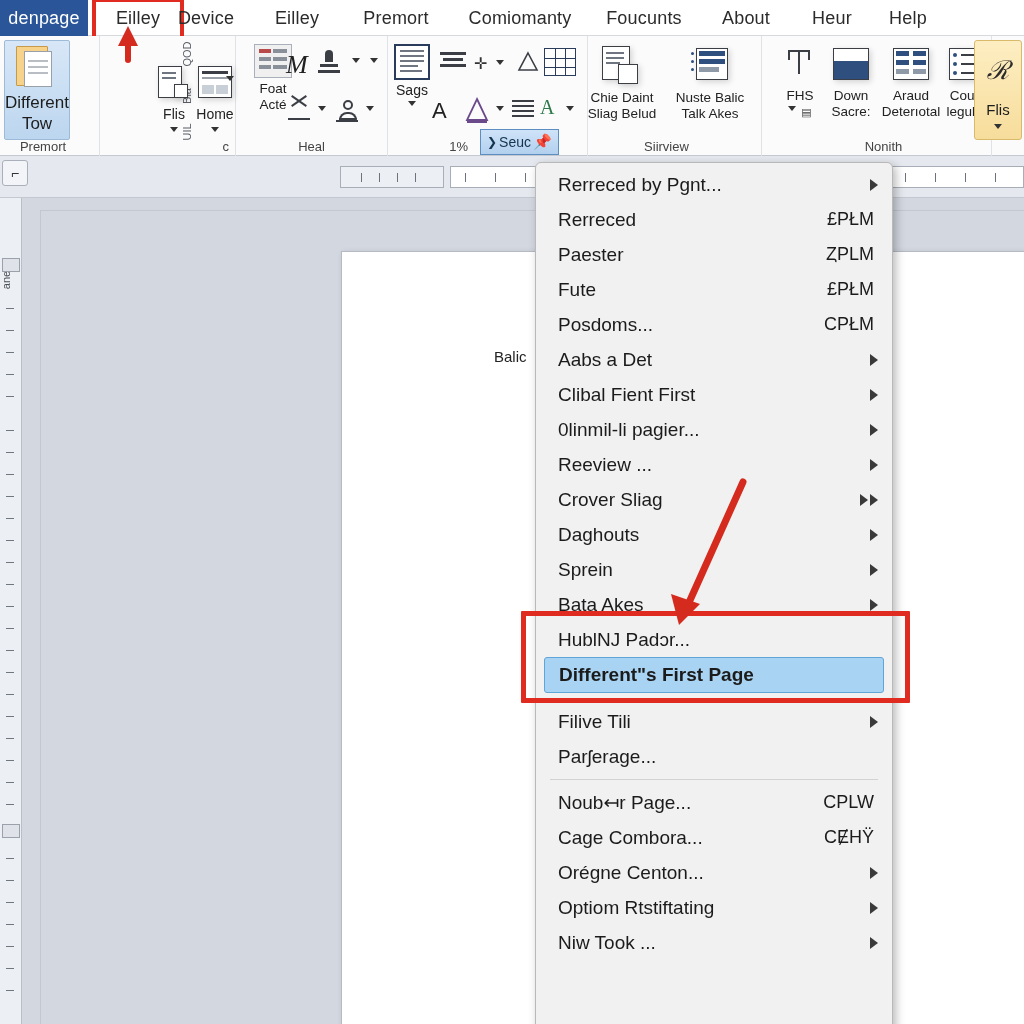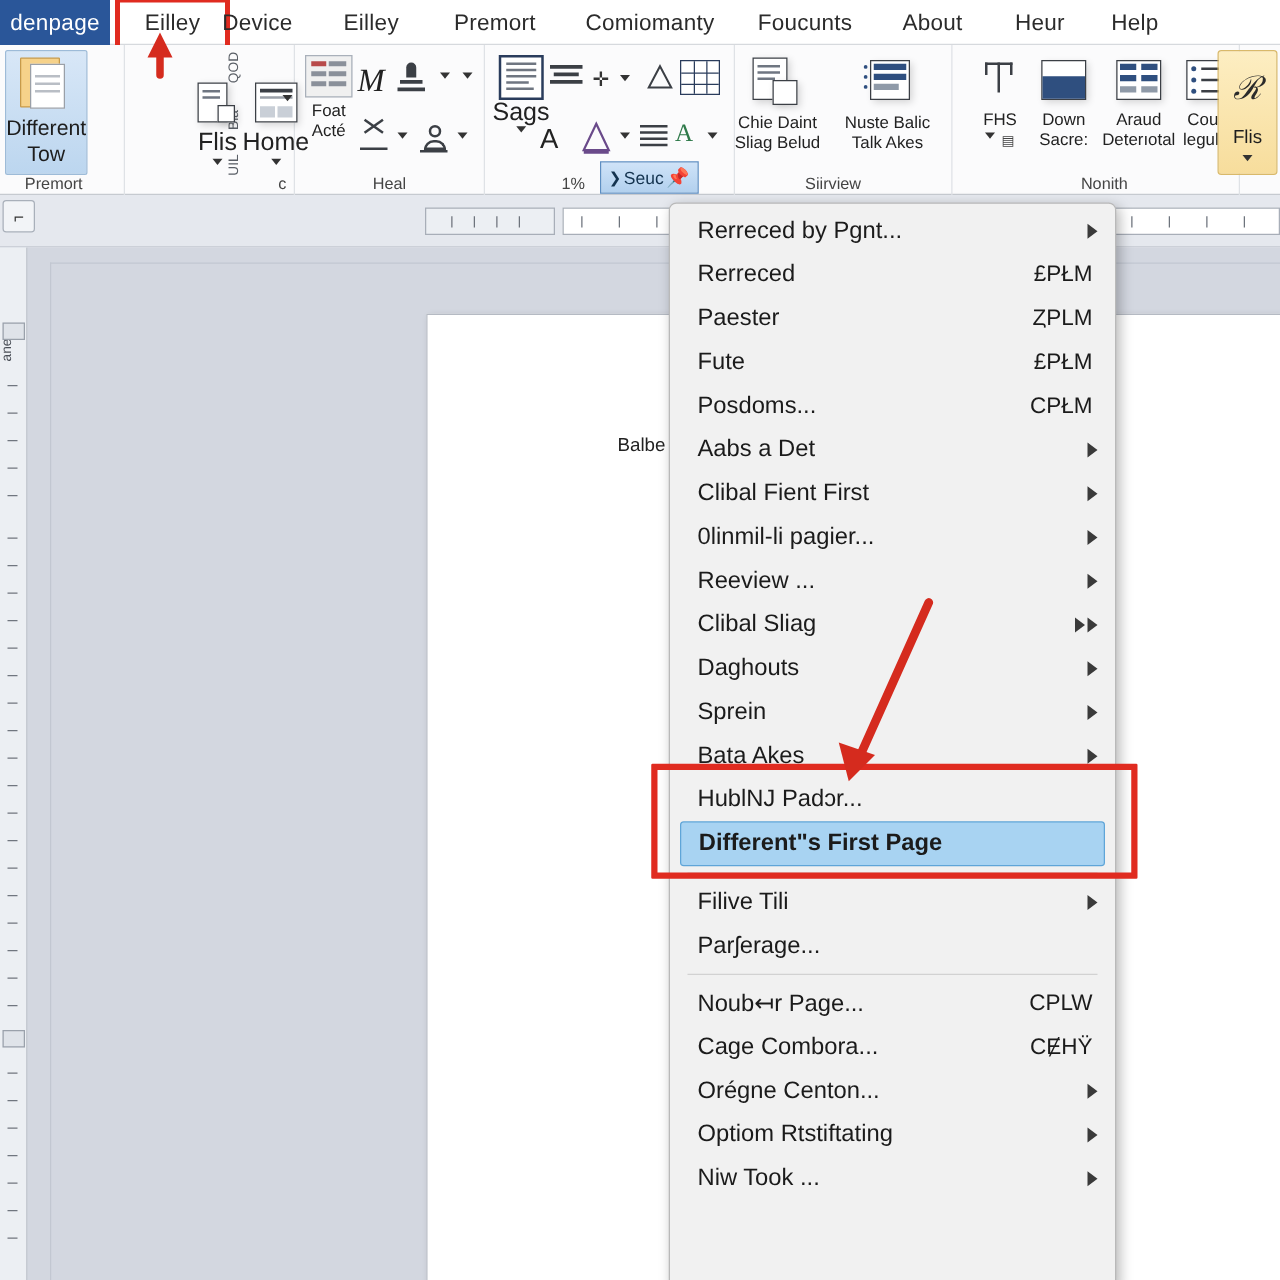--- a/index.html
+++ b/index.html
@@ -105,21 +105,21 @@
     width: 54px; text-align: center;
     white-space: nowrap;
   }
 
   
   .icol {
     position: absolute; top: 6px;
     display: flex; flex-direction: column; align-items: center;
   }
   .icol .ilabel {
-    font-size: 20px; color: #222; text-align: center; line-height: 17px;
+    font-size: 14px; color: #222; text-align: center; line-height: 17px;
     white-space: nowrap;
   }
   .icol .ilabel.small { font-size: 13.5px; line-height: 16px; }
   .caret {
     width: 0; height: 0;
     border-left: 5px solid transparent;
     border-right: 5px solid transparent;
     border-top: 6px solid #333;
     display: inline-block;
   }
@@ -355,21 +355,21 @@
           <div class="bar" style="left:22px;top:21px;width:12px;height:9px;background:#c9cfd7;"></div>
         </div>
         <div class="ilabel">Home</div>
         <div class="caret sm" style="margin-top:4px;"></div>
       </div>
       <div class="caret sm" style="position:absolute;left:78px;top:40px;"></div>
       <div class="glabel rightal">c</div>
     </div>
 
     <div class="rgroup" style="left:236px;width:152px;">
-      <div class="icol" style="left:8px;top:8px;">
+      <div class="icol" style="left:18px;top:8px;">
         <div class="icn" style="width:38px;height:34px;background:#f0f0f0;border:1px solid #a9b0ba;">
           <div class="bar" style="left:4px;top:4px;width:12px;height:4px;background:#b84a4a;"></div>
           <div class="bar" style="left:18px;top:4px;width:14px;height:4px;background:#8a909a;"></div>
           <div class="bar" style="left:4px;top:12px;width:12px;height:4px;background:#8a909a;"></div>
           <div class="bar" style="left:18px;top:12px;width:14px;height:4px;background:#8a909a;"></div>
           <div class="bar" style="left:4px;top:20px;width:12px;height:4px;background:#8a909a;"></div>
           <div class="bar" style="left:18px;top:20px;width:14px;height:4px;background:#8a909a;"></div>
         </div>
         <div class="ilabel small" style="margin-top:3px;">Foat</div>
         <div class="ilabel small">Acté</div>
@@ -605,21 +605,21 @@
       <div class="vt" style="top:682px;"></div>
       <div class="vt" style="top:704px;"></div>
       <div class="vt" style="top:726px;"></div>
       <div class="vt" style="top:748px;"></div>
       <div class="vt" style="top:770px;"></div>
       <div class="vt" style="top:792px;"></div>
     </div>
 
     <div class="canvasPane">
       <div class="page">
-        <div class="pagetext">Balbe</div>
+        <div class="pagetext">Balic</div>
       </div>
     </div>
   </div>
 
   <div class="menu">
 
     <div class="mi">
       <span class="mlabel">Rerreced by Pgnt...</span>
       <span class="spacer"></span>
       <span class="arrow"></span>
@@ -658,21 +658,21 @@
       <span class="mlabel">0linmil-li pagier...</span>
       <span class="spacer"></span>
       <span class="arrow"></span>
     </div>
     <div class="mi">
       <span class="mlabel">Reeview ...</span>
       <span class="spacer"></span>
       <span class="arrow"></span>
     </div>
     <div class="mi">
-      <span class="mlabel">Clibal Sliag</span>
+      <span class="mlabel">Crover Sliag</span>
       <span class="spacer"></span>
       <span class="arrow" style="margin-left:0;"></span>
       <span class="arrow" style="margin-left:2px;"></span>
     </div>
     <div class="mi">
       <span class="mlabel">Daghouts</span>
       <span class="spacer"></span>
       <span class="arrow"></span>
     </div>
     <div class="mi">

